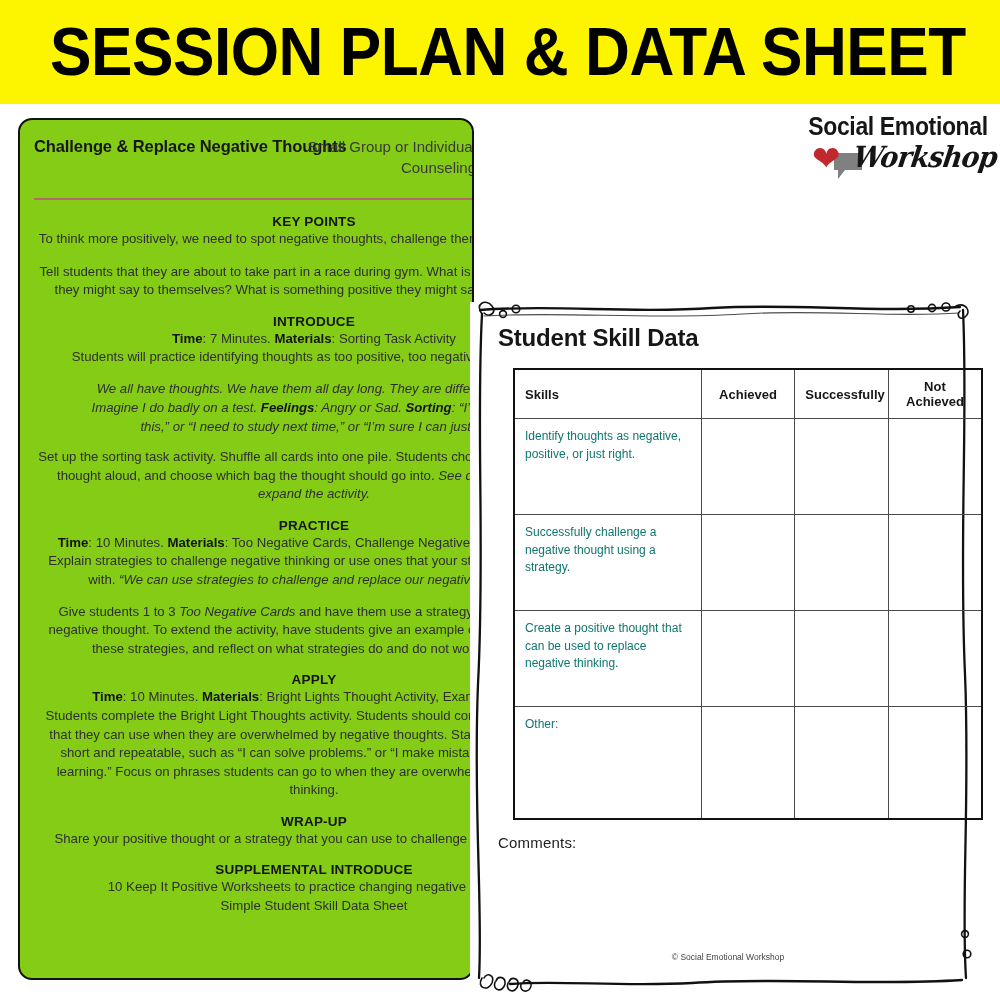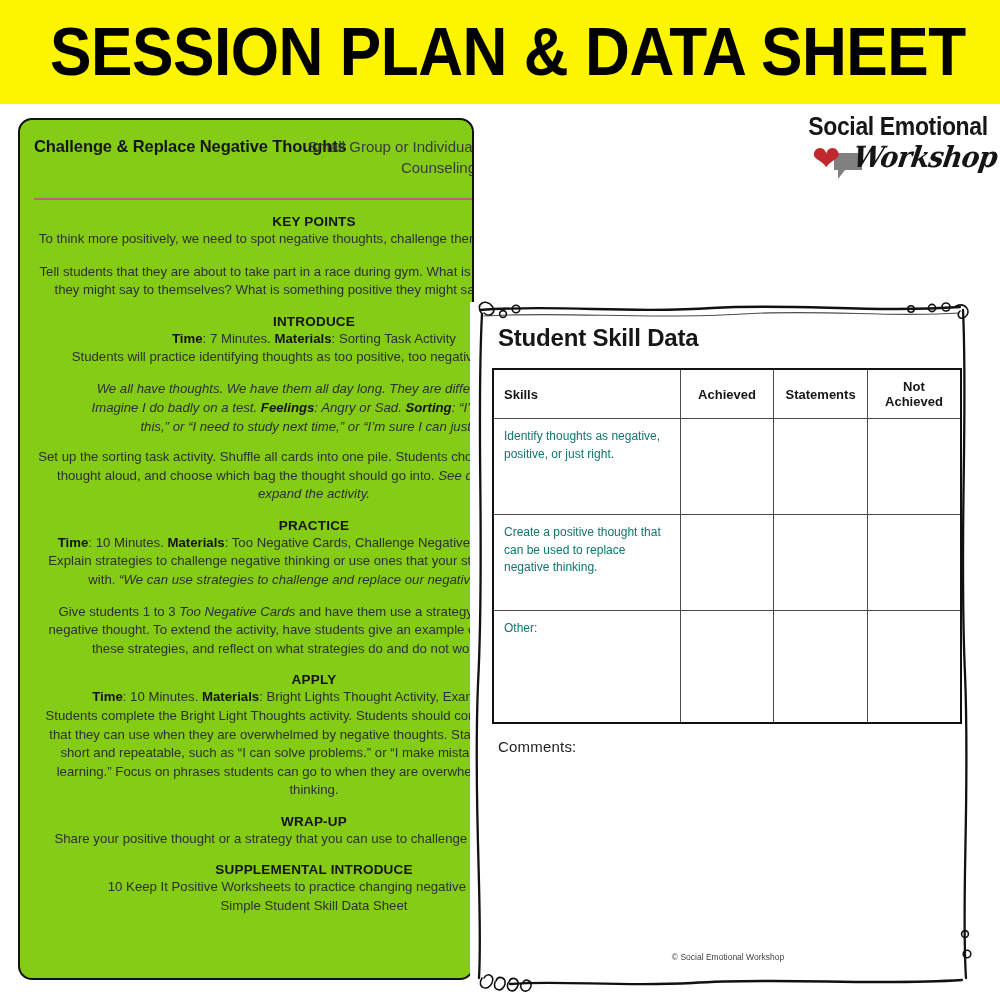--- a/index.html
+++ b/index.html
@@ -219,21 +219,21 @@
     font-weight: bold;
     color: #161616;
     letter-spacing: -0.2px;
     margin: 8px 0 16px 6px;
   }
   #skill-table {
     width: 470px;
     border-collapse: collapse;
     table-layout: fixed;
     border: 2.4px solid #111111;
-    margin-left: 0;
+    margin-left: 21px;
   }
   #skill-table th, #skill-table td {
     border: 1.2px solid #4a4a4a;
     vertical-align: top;
     padding: 9px 10px;
     box-sizing: border-box;
   }
   #skill-table thead th {
     font-size: 13px;
     font-weight: bold;
@@ -373,32 +373,38 @@
   </svg>
 
   <div id="data-card-content">
     <div id="data-title">Student Skill Data</div>
 
     <table id="skill-table">
       <thead>
         <tr>
           <th class="skills-col" style="width:40%">Skills</th>
           <th class="mark-col" style="width:20%">Achieved</th>
-          <th class="mark-col" style="width:20%">Statements</th>
+          <th class="mark-col" style="width:20%">Successfully</th>
           <th class="mark-col" style="width:20%">Not Achieved</th>
         </tr>
       </thead>
       <tbody>
         <tr>
           <td>Identify thoughts as negative, positive, or just right.</td>
           <td></td>
           <td></td>
           <td></td>
         </tr>
         <tr>
+          <td>Successfully challenge a negative thought using a strategy.</td>
+          <td></td>
+          <td></td>
+          <td></td>
+        </tr>
+        <tr>
           <td>Create a positive thought that can be used to replace negative thinking.</td>
           <td></td>
           <td></td>
           <td></td>
         </tr>
         <tr class="other-row">
           <td>Other:</td>
           <td></td>
           <td></td>
           <td></td>

